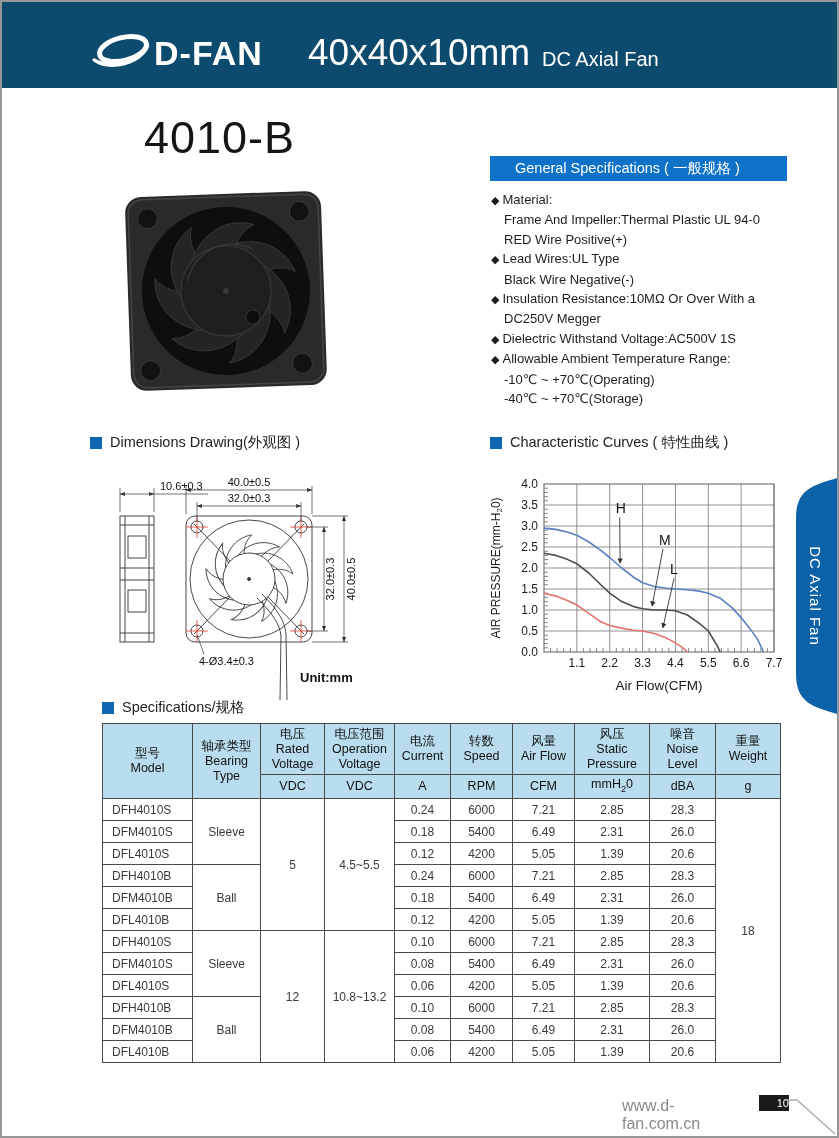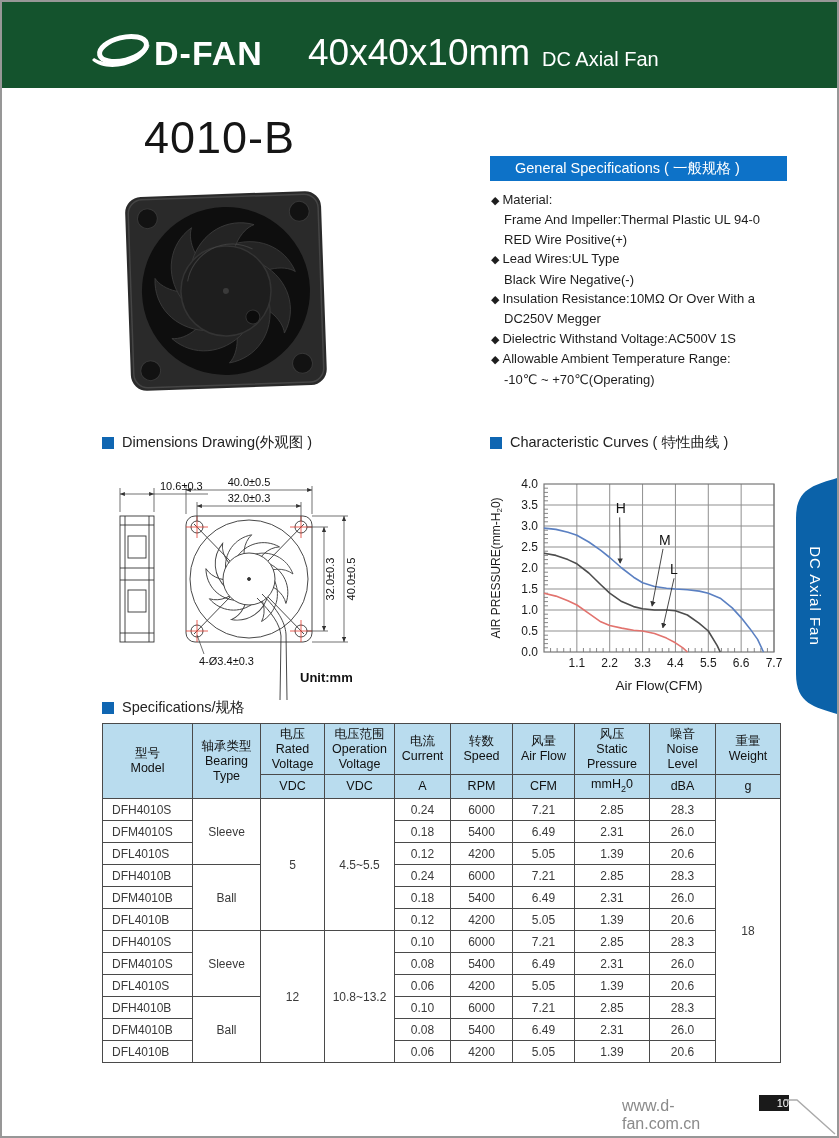--- a/index.html
+++ b/index.html
@@ -1,33 +1,33 @@
 <!DOCTYPE html>
 <html><head>
 <meta charset="utf-8">
 <style>
   html,body{margin:0;padding:0;background:#ddd;}
   .page{position:relative;width:839px;height:1138px;margin:0 auto;background:#fff;
         border:2px solid #979797;box-sizing:border-box;overflow:hidden;
         font-family:"Liberation Sans","DejaVu Sans",sans-serif;}
-  .header-band{position:absolute;top:0;left:0;width:100%;height:86px;background:#14532d;}
+  .header-band{position:absolute;top:0;left:0;width:100%;height:86px;background:#0c4a6e;}
   .logo{position:absolute;left:88px;top:26px;}
   .brand{position:absolute;left:152px;top:32px;font-size:34px;font-weight:bold;color:#fff;letter-spacing:1px;}
   .size-title{position:absolute;left:306px;top:30px;font-size:37px;color:#fff;}
   .size-sub{position:absolute;left:540px;top:46px;font-size:20px;color:#fff;}
   .model-title{position:absolute;left:142px;top:110px;font-size:45px;color:#151515;letter-spacing:1px;}
   .fan-photo{position:absolute;left:112px;top:184px;}
   .genspec-bar{position:absolute;left:488px;top:154px;width:297px;height:25px;background:#0d72c8;
                color:#fff;font-size:14.5px;line-height:25px;padding-left:25px;box-sizing:border-box;}
   .spec-list{position:absolute;left:489px;top:188px;width:302px;font-size:13px;color:#1d1d1d;line-height:19.4px;}
   .spec-line .dia{font-size:11px;margin-right:3px;}
   .spec-line.cont{padding-left:13px;}
   .sec-head{position:absolute;font-size:14.5px;color:#222;display:flex;align-items:center;gap:8px;}
   .sec-head .sq{width:12px;height:12px;background:#0f66b2;display:inline-block;flex:none;}
-  .sec-dims{left:100px;top:431px;}
+  .sec-dims{left:88px;top:431px;}
   .sec-curves{left:488px;top:431px;}
   .sec-specs{left:100px;top:696px;}
   .dims-svg{position:absolute;left:102px;top:462px;}
   .chart-svg{position:absolute;left:484px;top:466px;}
   .side-tab{position:absolute;right:0;top:476px;width:50px;height:236px;}
   .side-tab svg{position:absolute;left:0;top:0;}
   .side-tab .vtxt{position:absolute;left:56%;top:50%;transform:translate(-50%,-50%);
                   writing-mode:vertical-rl;color:#fff;font-size:15px;letter-spacing:1px;white-space:nowrap;}
   #spec-table{position:absolute;left:100px;top:721px;border-collapse:collapse;table-layout:fixed;font-size:12px;}
   #spec-table th,#spec-table td{border:1px solid #4a4a4a;text-align:center;padding:0;overflow:hidden;}
@@ -90,20 +90,21 @@
       <div class="spec-line"><span class="dia">◆</span><span>Material:</span></div>
       <div class="spec-line cont"><span>Frame And Impeller:Thermal Plastic UL 94-0</span></div>
       <div class="spec-line cont"><span>RED Wire Positive(+)</span></div>
       <div class="spec-line"><span class="dia">◆</span><span>Lead Wires:UL Type</span></div>
       <div class="spec-line cont"><span>Black Wire Negative(-)</span></div>
       <div class="spec-line"><span class="dia">◆</span><span>Insulation Resistance:10MΩ Or Over With a</span></div>
       <div class="spec-line cont"><span>DC250V Megger</span></div>
       <div class="spec-line"><span class="dia">◆</span><span>Dielectric Withstand Voltage:AC500V 1S</span></div>
       <div class="spec-line"><span class="dia">◆</span><span>Allowable Ambient Temperature Range:</span></div>
       <div class="spec-line cont"><span>-10℃ ~ +70℃(Operating)</span></div>
+      <div class="spec-line cont"><span>-40℃ ~ +70℃(Storage)</span></div>
     </div>
 
   <div class="sec-head sec-dims">
     <span class="sq"></span>
     <span>Dimensions Drawing(外观图 )</span>
   </div>
   <div class="sec-head sec-curves">
     <span class="sq"></span>
     <span>Characteristic Curves ( 特性曲线 )</span>
   </div>

